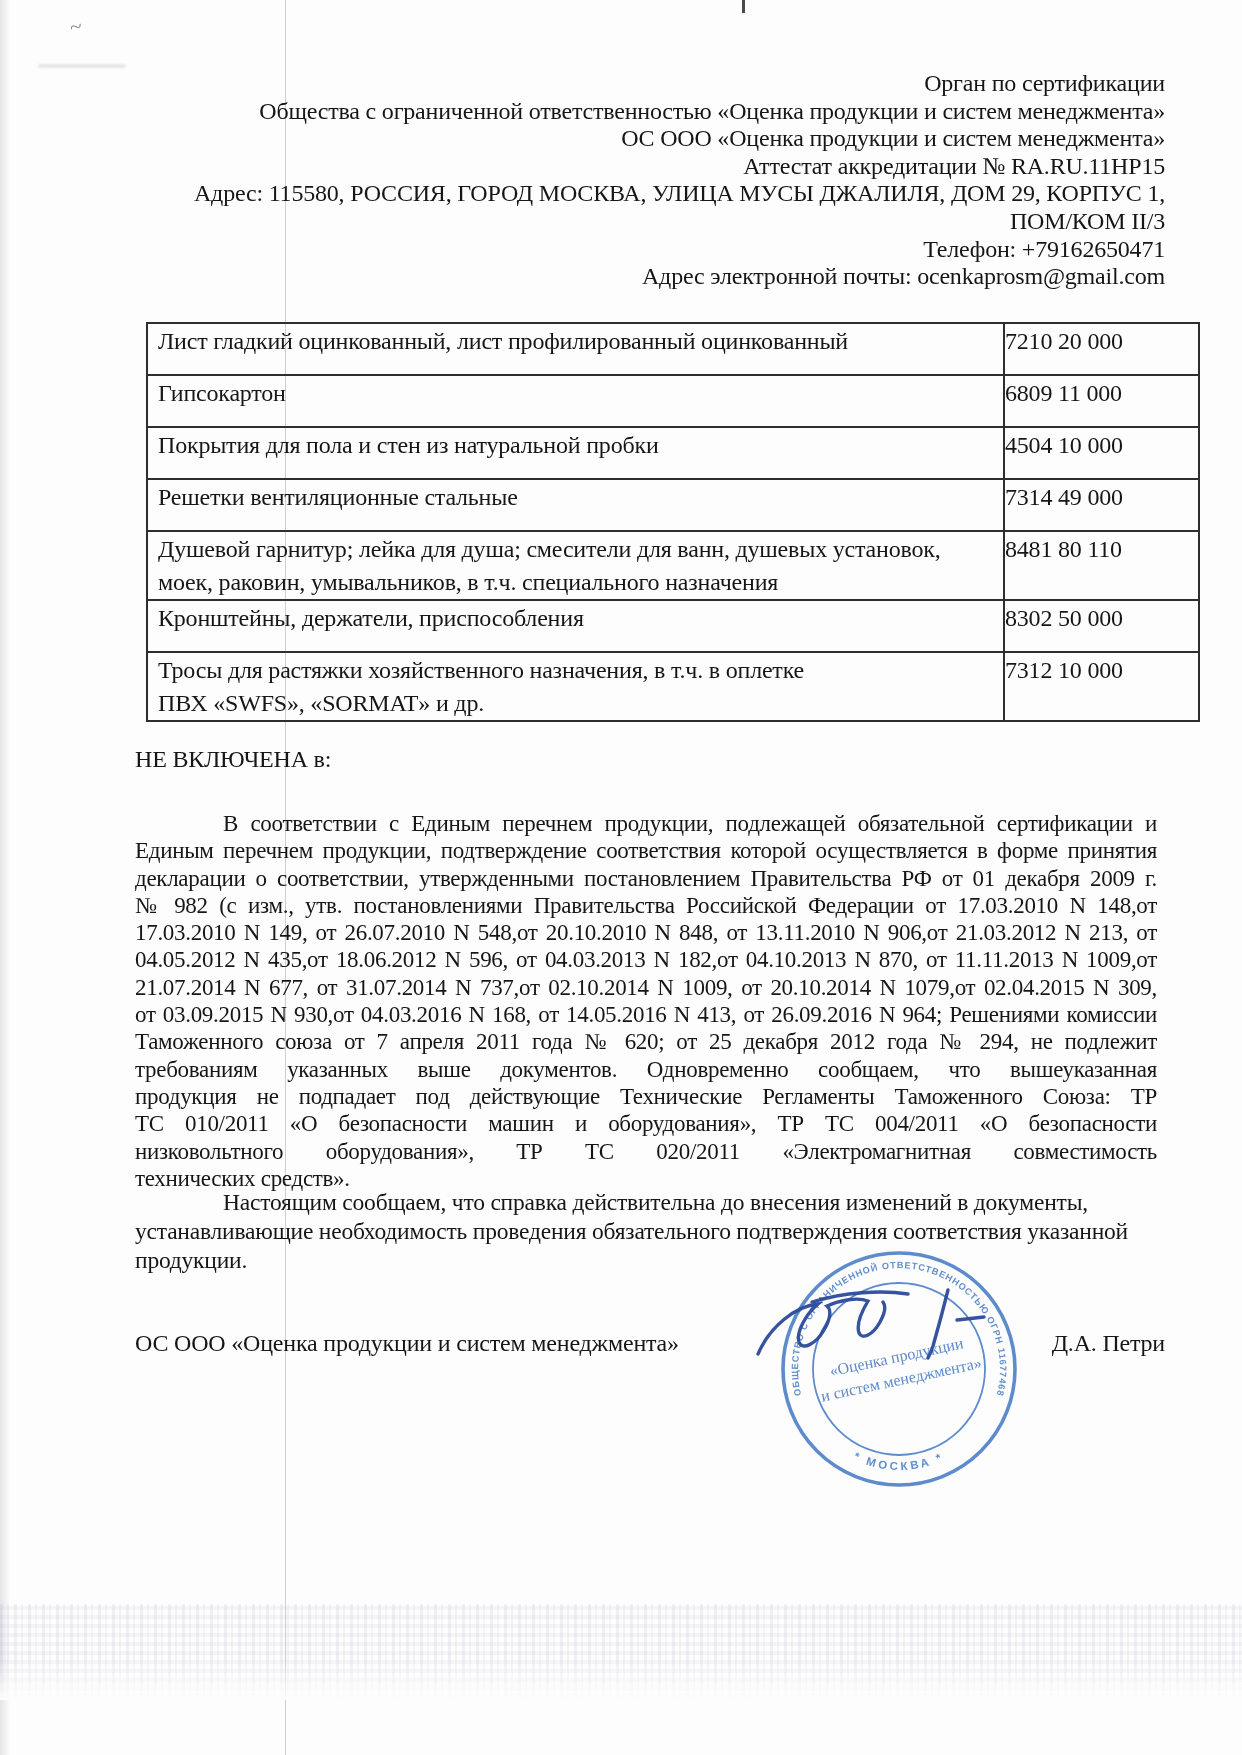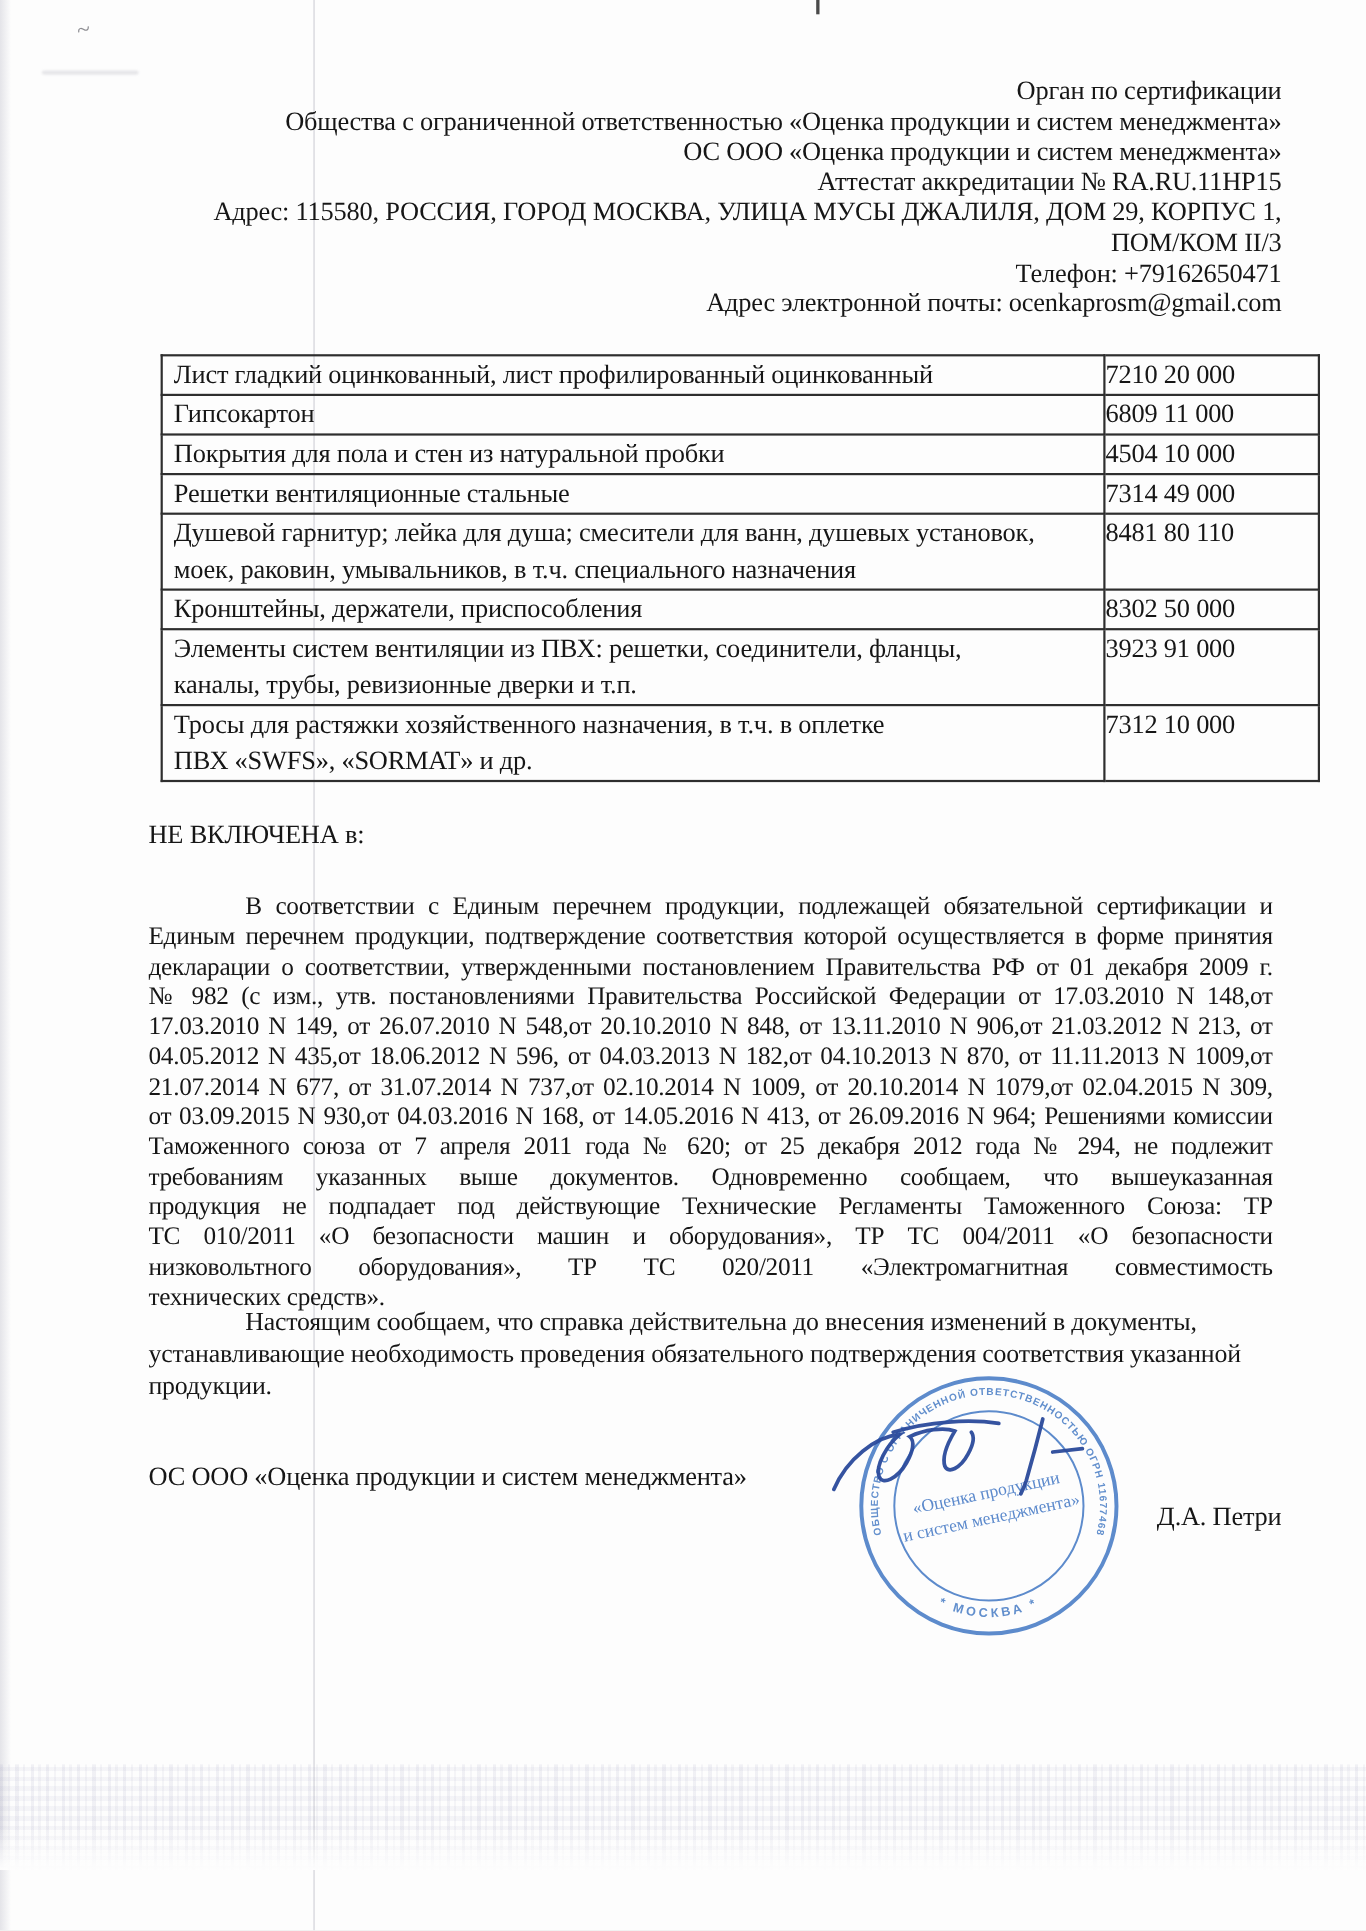--- a/index.html
+++ b/index.html
@@ -28,35 +28,35 @@
   .bottom-noise:after { content:""; position:absolute; left:0; bottom:0; width:100%; height:40px;
     background:linear-gradient(rgba(253,253,253,0), #fdfdfd); }
   
   .header { position:absolute; right:77px; top:70px; width:1060px; text-align:right;
     font-size:24px; line-height:27.6px; letter-spacing:-0.2px; }
   
   .doc-table { position:absolute; left:146px; top:322px; width:1052px;
     border-collapse:collapse; table-layout:fixed; font-size:24px; letter-spacing:-0.2px; }
   .doc-table td { border:2px solid #2e2e2e; padding:1px 10px 0 10px; vertical-align:top; line-height:33px; }
   .doc-table td.code-cell { padding-left:0; }
-  tr.rh1 { height:36px; } tr.rh2 { height:52px; }
+  tr.rh1 { height:52px; } tr.rh2 { height:52px; }
   .cell-line:empty { display:none; }
   
   .not-included { position:absolute; left:135px; top:746px; font-size:24px; letter-spacing:-0.2px;text-align:center; }
   .para1 { position:absolute; left:135px; top:782px; width:1022px;
     font-size:23px; line-height:27.3px; letter-spacing:-0.3px;margin-top:28px; }
   .para1 .jline { text-align:justify; text-align-last:justify; max-height:28px; overflow:hidden; }
   .para1 .jline.first { text-indent:88px; }
   .para1 .jline.last { text-align-last:left; }
   .para2 { position:absolute; left:135px; top:1188px; width:1035px;
     font-size:23.5px; line-height:29px; letter-spacing:-0.2px; }
   .para2 .pline.first { text-indent:88px; }
   
   .company-line { position:absolute; left:135px; top:1330px; font-size:24px; letter-spacing:-0.2px; }
-  .signer-name { position:absolute; right:77px; top:1366px; font-size:24px; letter-spacing:-0.2px; }
+  .signer-name { position:absolute; right:77px; top:1330px; font-size:24px; letter-spacing:-0.2px; }
   .stamp-svg { position:absolute; left:776px; top:1246px; width:246px; height:246px; opacity:0.92; }
   .sig-svg { position:absolute; left:752px; top:1280px; width:280px; height:100px; }
   .stamp-ring-text { font-family:"Liberation Sans", sans-serif; font-size:9.2px; letter-spacing:0.9px; font-weight:bold; }
   .stamp-city-text { font-family:"Liberation Sans", sans-serif; font-size:11.5px; letter-spacing:3px; font-weight:bold; }
   .stamp-center-text { font-family:"Liberation Serif", serif; font-size:16px; }
 </style>
 </head>
 <body>
 
 <div class="page">
@@ -117,27 +117,20 @@
         <td class="code-cell">8481 80 110</td>
       </tr>
       <tr class="rh1">
         <td>
             <div class="cell-line">Кронштейны, держатели, приспособления</div>
           </td>
         <td class="code-cell">8302 50 000</td>
       </tr>
       <tr class="rh2">
         <td>
-            <div class="cell-line">Элементы систем вентиляции из ПВХ: решетки, соединители, фланцы,</div>
-            <div class="cell-line">каналы, трубы, ревизионные дверки и т.п.</div>
-          </td>
-        <td class="code-cell">3923 91 000</td>
-      </tr>
-      <tr class="rh2">
-        <td>
             <div class="cell-line">Тросы для растяжки хозяйственного назначения,  в т.ч. в оплетке</div>
             <div class="cell-line">ПВХ  «SWFS», «SORMAT» и др.</div>
           </td>
         <td class="code-cell">7312 10 000</td>
       </tr>
     </tbody>
   </table>
 
   <div class="not-included">НЕ ВКЛЮЧЕНА в:</div>
 

